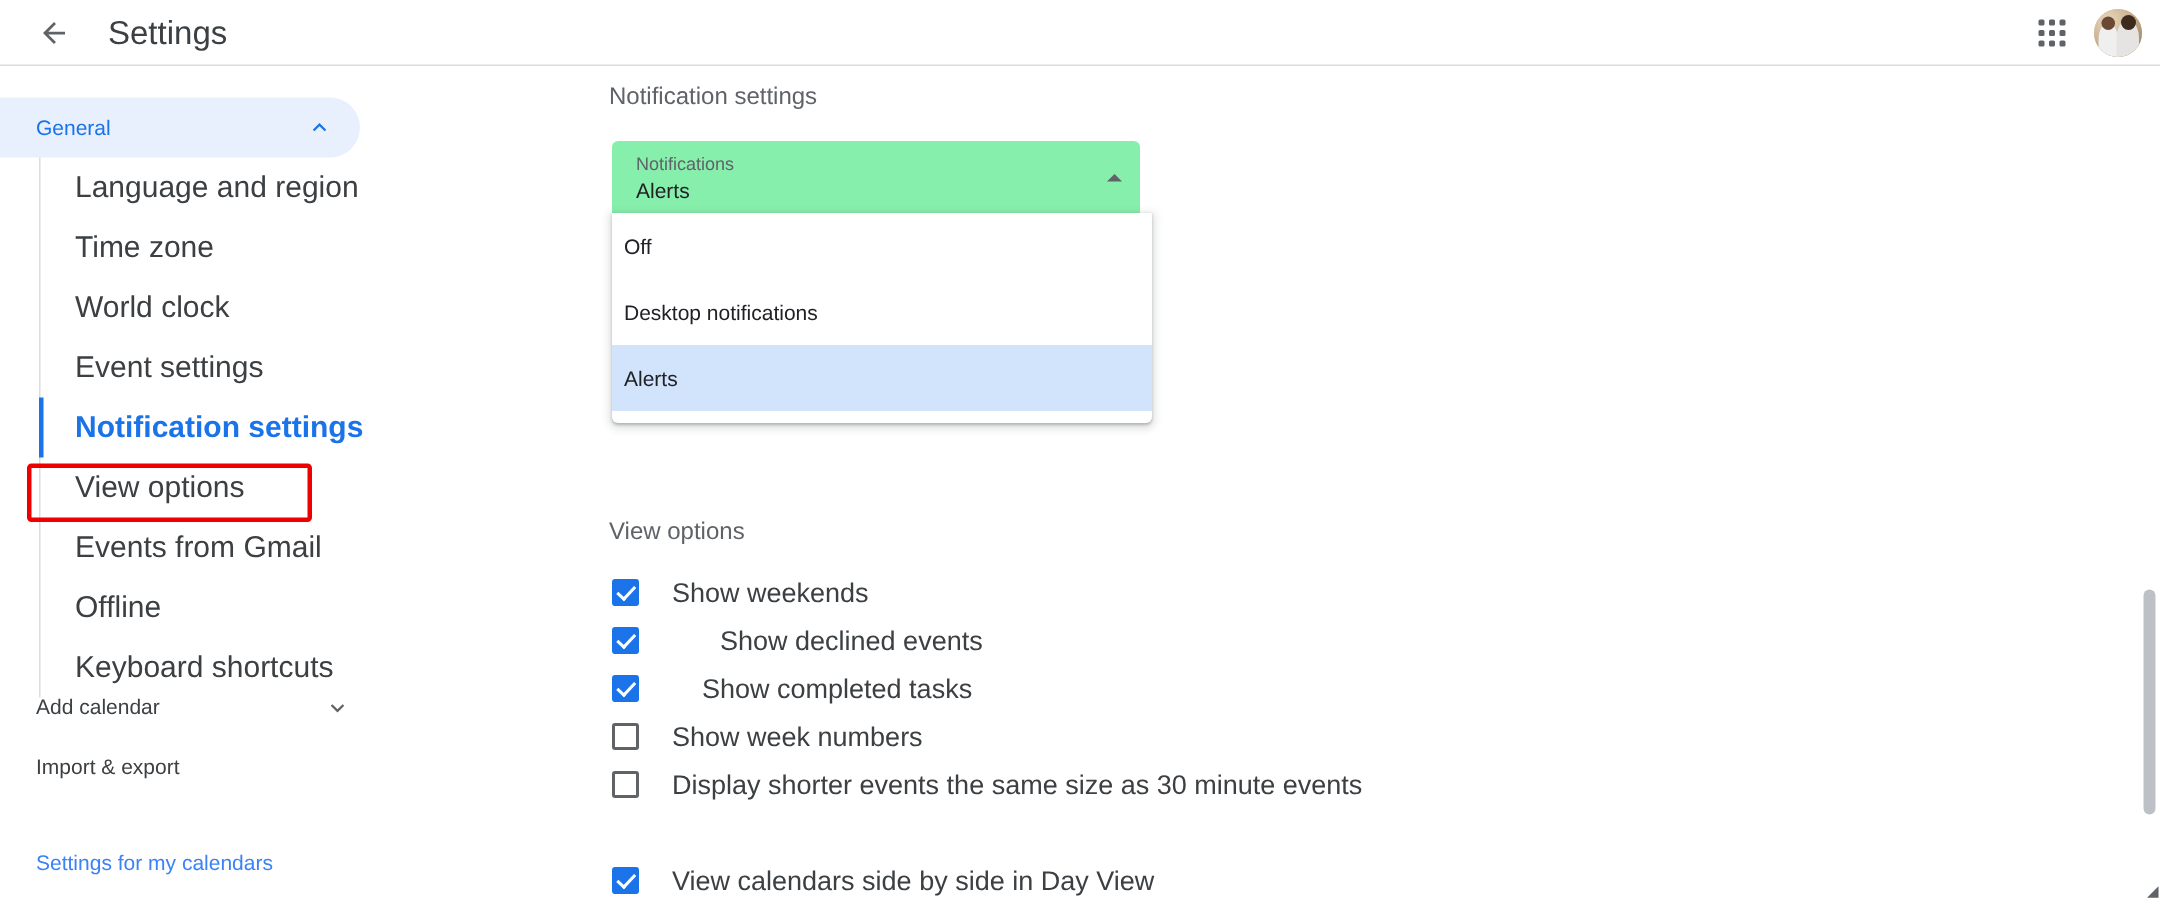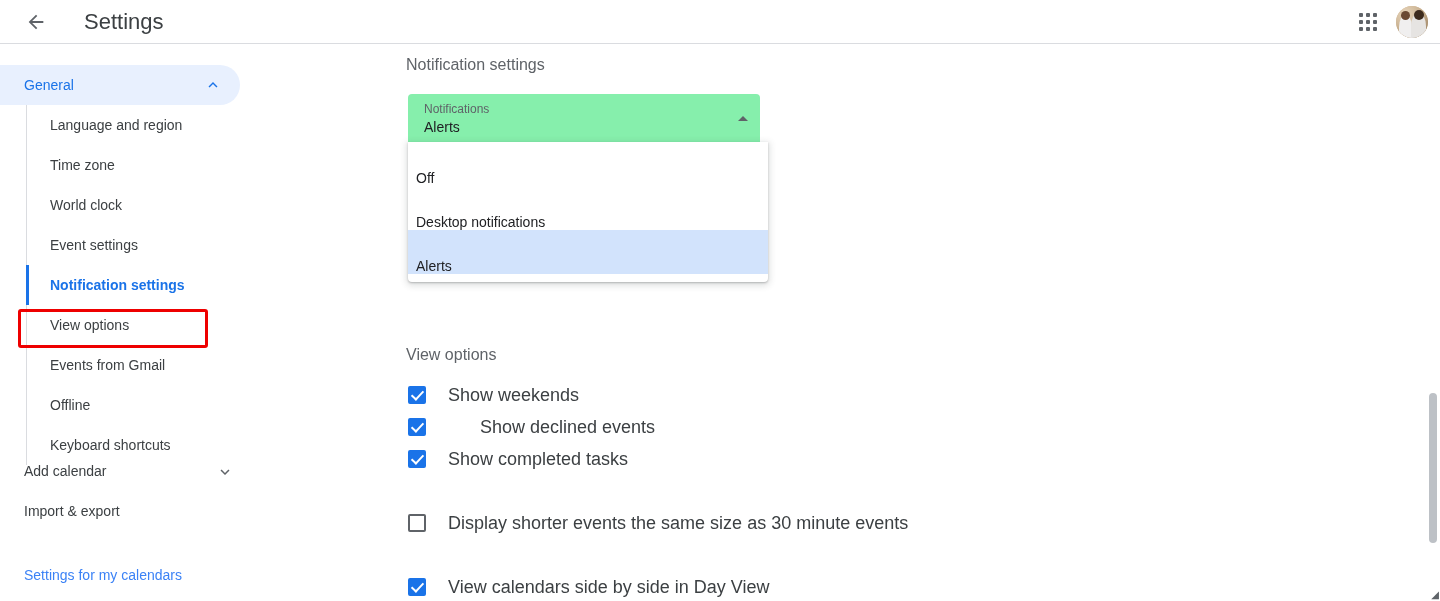--- a/index.html
+++ b/index.html
@@ -14,21 +14,20 @@
 
   
   .header {
     position: absolute;
     top: 0; left: 0;
     width: 1440px; height: 44px;
     background: #ffffff;
     border-bottom: 1px solid #dadce0;
     display: flex;
     align-items: center;
-    gap: 12px;
   }
   .back-btn {
     width: 40px; height: 40px;
     margin-left: 16px;
     display: flex; align-items: center; justify-content: center;
     border-radius: 50%;
     cursor: pointer;
   }
   .back-btn svg { display: block; }
   .app-title {
@@ -136,21 +135,21 @@
   }
   .subitem {
     position: relative;
     height: 40px;
     display: flex;
     align-items: center;
     padding-left: 23px;
     cursor: pointer;
   }
   .subitem .txt {
-    font-size: 14px;
+    font-size: 20px;
     color: #3c4043;
     white-space: nowrap;
   }
   .subitem.active .txt {
     color: #1a73e8;
     font-weight: 700;
   }
   .subitem.active::before {
     content: "";
     position: absolute;
@@ -246,21 +245,21 @@
     width: 360px;
     background: #ffffff;
     border-radius: 0 0 4px 4px;
     box-shadow: 0 2px 6px 2px rgba(60,64,67,0.15), 0 1px 2px rgba(60,64,67,0.3);
     padding-bottom: 8px;
     z-index: 5;
   }
   .menu-item {
     height: 44px;
     display: flex;
-    align-items: flex-end;
+    align-items: center;
     padding-left: 8px;
     font-size: 14px;
     color: #202124;
     cursor: pointer;
   }
   .menu-item.selected { background: #d2e3fc; }
 
   
   .chk-row {
     position: absolute;
@@ -444,23 +443,27 @@
   <div class="sec-title" id="view-title">View options</div>
 
   <div class="chk-row" style="top:334px;">
     <span class="cbox on"></span>
     <span class="clabel">Show weekends</span>
   </div>
   <div class="chk-row" style="top:366px;gap:32px;">
     <span class="cbox on"></span>
     <span class="clabel">Show declined events</span>
   </div>
-  <div class="chk-row" style="top:398px;">
+  <div class="chk-row" style="top:398px;gap:20px;">
     <span class="cbox on"></span>
     <span class="clabel">Show completed tasks</span>
+  </div>
+  <div class="chk-row" style="top:430px;">
+    <span class="cbox off"></span>
+    <span class="clabel">Show week numbers</span>
   </div>
   <div class="chk-row" style="top:462px;">
     <span class="cbox off"></span>
     <span class="clabel">Display shorter events the same size as 30 minute events</span>
   </div>
   <div class="chk-row" style="top:526px;">
     <span class="cbox on"></span>
     <span class="clabel">View calendars side by side in Day View</span>
   </div>
 </div>

